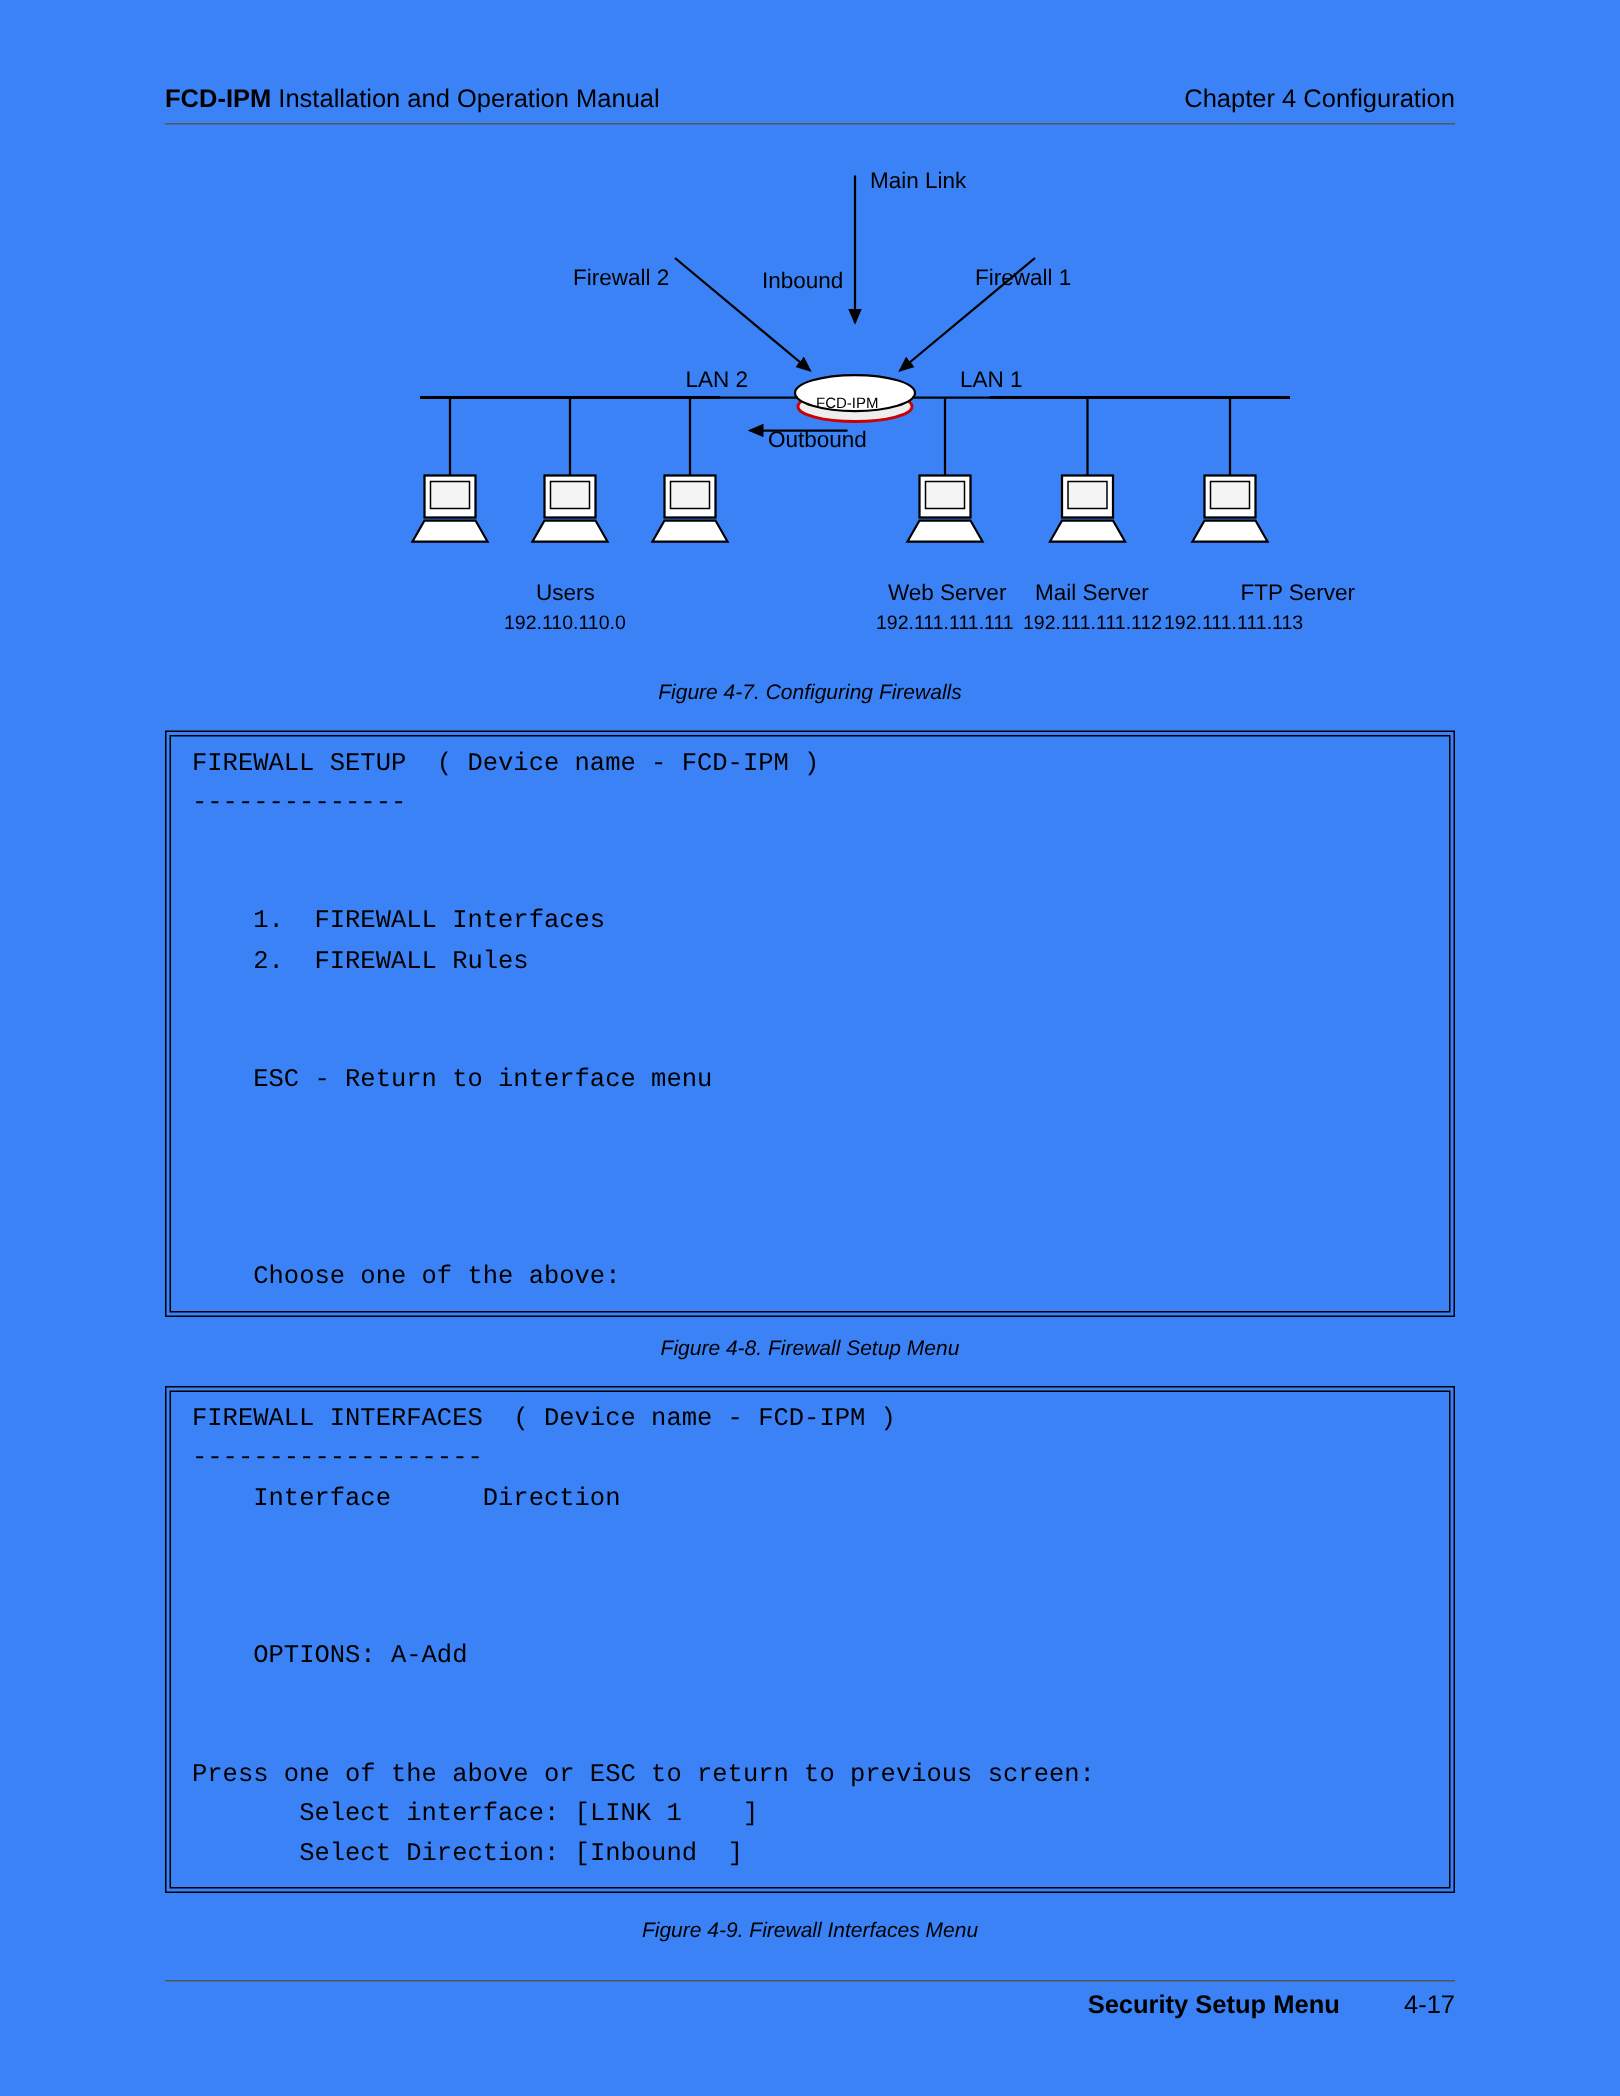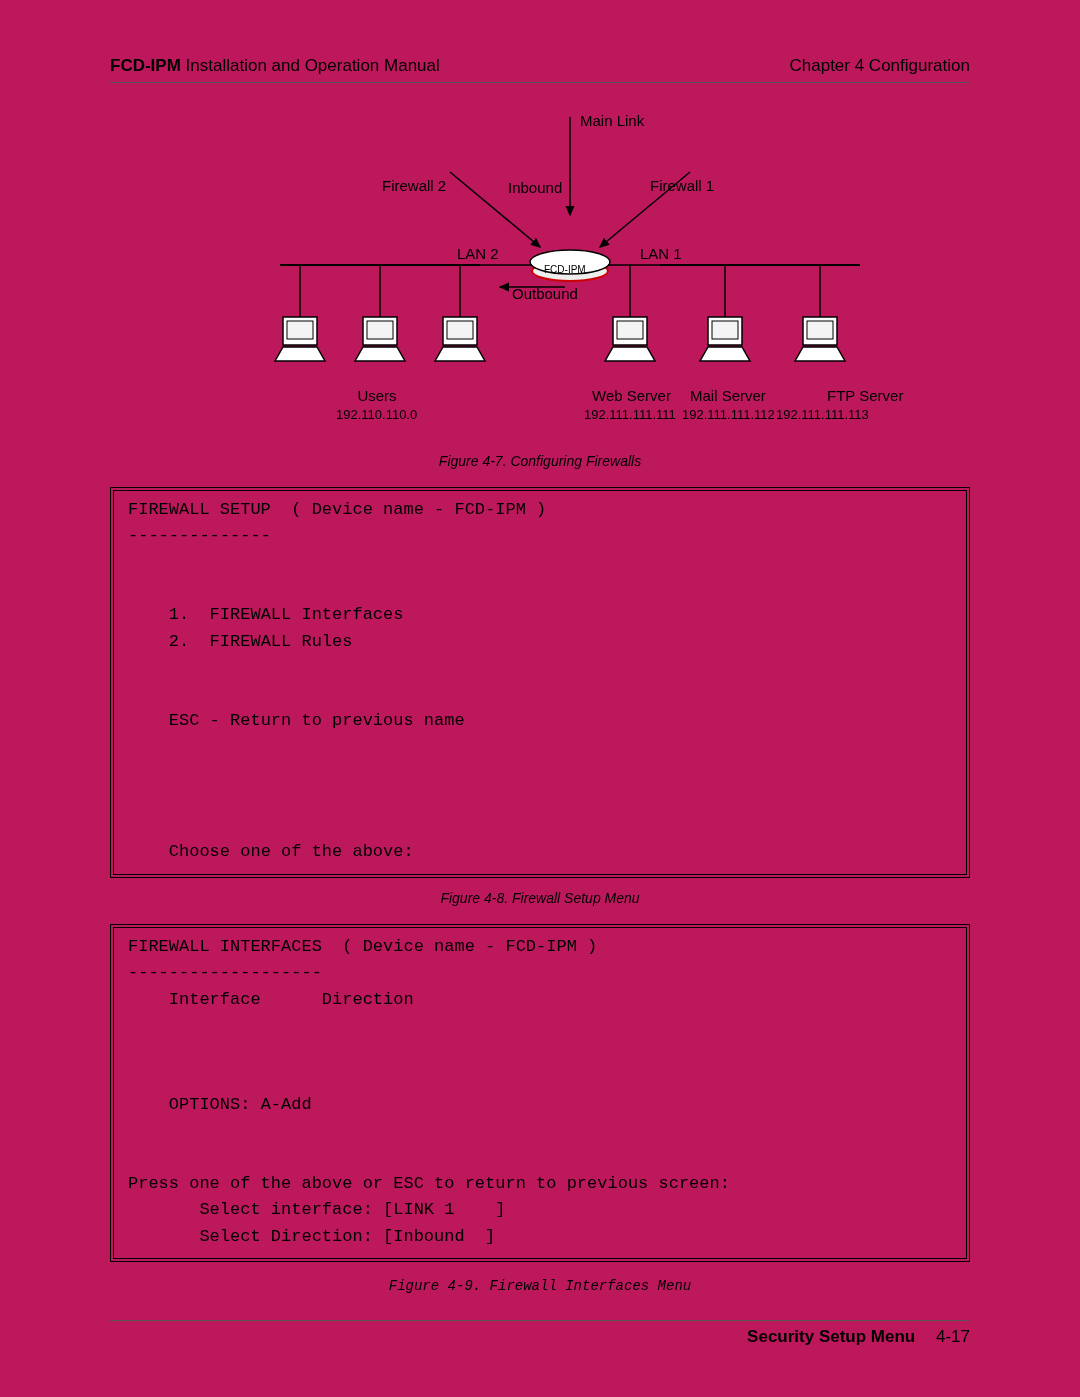--- a/index.html
+++ b/index.html
@@ -7,21 +7,21 @@
     background: #fff;
     font-family: "Segoe UI", "Helvetica Neue", Arial, sans-serif;
     color: #000;
   }
   .page {
     width: 1080px;
     height: 1397px;
     position: relative;
     box-sizing: border-box;
     padding: 56px 110px 50px 110px;
-    background: #be185d;
+    background: #3b82f6;
   }
   .header {
     display: flex;
     justify-content: space-between;
     font-size: 17px;
     border-bottom: 1px solid #555;
     padding-bottom: 6px;
     margin-bottom: 24px;
   }
   .header .left b { font-weight: 700; }
@@ -65,21 +65,21 @@
   .footer {
     position: absolute;
     left: 110px;
     right: 110px;
     bottom: 50px;
     border-top: 1px solid #555;
     padding-top: 6px;
     text-align: right;
     font-size: 17px;
   }
-  .footer b { font-weight: 700; margin-right: 16px;}
+  .footer b { font-weight: 700; margin-right: 38px;}
 
   svg { display:block; }
 </style>
 </head>
 <body>
 
 <div class="page">
 
   <div class="header">
     <div class="left">
@@ -176,21 +176,21 @@
   <div class="fig-caption">Figure 4-7.  Configuring Firewalls</div>
 
   <div class="term"><span>FIREWALL SETUP  ( Device name - FCD-IPM )</span>
 <span>--------------</span>
 
 
     <span>1.  FIREWALL Interfaces</span>
     <span>2.  FIREWALL Rules</span>
 
 
-    <span>ESC - Return to previous name</span>
+    <span>ESC - Return to interface menu</span>
 
 
 
 
     <span>Choose one of the above:</span></div>
 
   <div class="fig-caption" style="margin-top:12px;">Figure 4-8.  Firewall Setup Menu</div>
 
   <div class="term" style="margin-top:14px;"><span>FIREWALL INTERFACES  ( Device name - FCD-IPM )</span>
 <span>-------------------</span>
@@ -198,20 +198,20 @@
 
 
 
     <span>OPTIONS: A-Add</span>
 
 
 <span>Press one of the above or ESC to return to previous screen:</span>
        <span>Select interface: [</span><span>LINK 1    </span><span>]</span>
        <span>Select Direction: [</span><span>Inbound  </span><span>]</span></div>
 
-  <div class="fig-caption" style="margin-top:16px;font-family:Liberation Mono, monospace;">Figure 4-9.  Firewall Interfaces Menu</div>
+  <div class="fig-caption" style="margin-top:16px;">Figure 4-9.  Firewall Interfaces Menu</div>
 
   <div class="footer">
     <b>Security Setup Menu</b>
     <span>4-17</span>
   </div>
 
 </div>
 
 </body></html>

